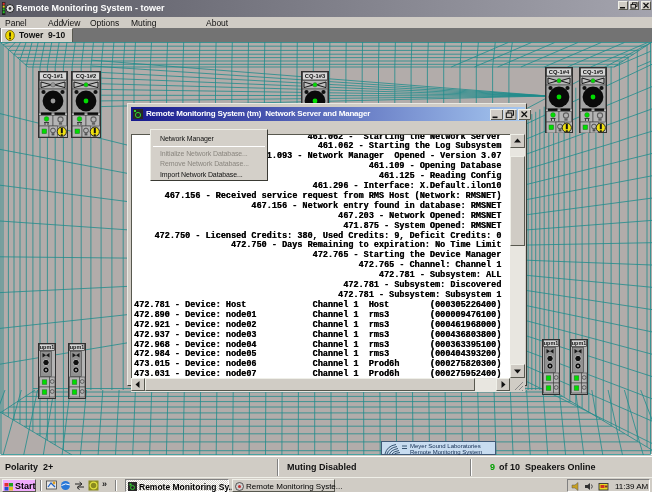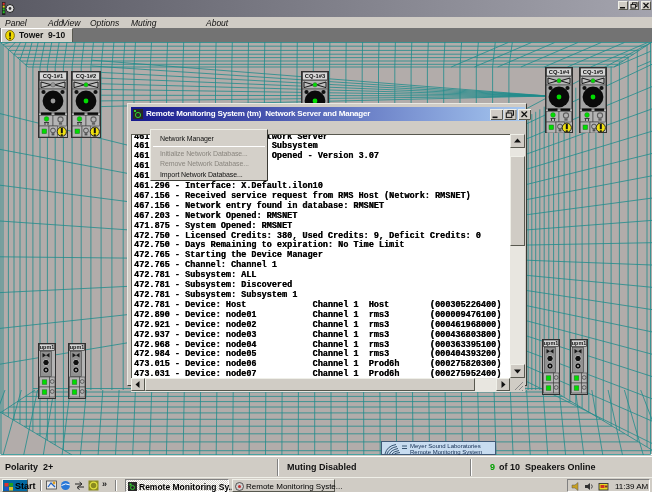--- a/index.html
+++ b/index.html
@@ -17,39 +17,40 @@
   background:linear-gradient(90deg,#5a5a64,#a4a4ae);">
   <svg class="abs" style="left:2px;top:2px" width="13" height="13" viewBox="0 0 13 13">
     <rect x="0" y="0" width="3.4" height="13" fill="#222"></rect>
     <rect x="0.7" y="0.8" width="2" height="2" fill="#e03030"></rect>
     <rect x="0.7" y="3.6" width="2" height="2" fill="#e0d020"></rect>
     <rect x="0.7" y="6.4" width="2" height="2" fill="#20c020"></rect>
     <rect x="0.7" y="9.2" width="2" height="2" fill="#20c020"></rect>
     <circle cx="8" cy="6.5" r="4" fill="#e0e0e0" stroke="#222" stroke-width="1"></circle>
     <circle cx="8" cy="6.5" r="1.4" fill="#333"></circle>
   </svg>
+  <span class="abs" style="left:16px;top:3px;font-size:9px;font-weight:bold;color:#fff;">Remote Monitoring System - tower</span>
   <div class="abs raised" style="left:618px;top:1px;width:10px;height:9px;background:#d0ccc5;">
       <svg width="8" height="7" viewBox="0 0 8 7">
         <rect x="1" y="5" width="5" height="1.5" fill="#111"></rect>
       </svg>
     </div>
   <div class="abs raised" style="left:629px;top:1px;width:10px;height:9px;background:#d0ccc5;">
       <svg width="8" height="7" viewBox="0 0 8 7">
         <rect x="2.5" y="0.8" width="4.5" height="3.6" fill="none" stroke="#111" stroke-width="0.9"></rect>
         <rect x="1" y="2.5" width="4.5" height="3.6" fill="#d0ccc5" stroke="#111" stroke-width="0.9"></rect>
       </svg>
     </div>
   <div class="abs raised" style="left:641px;top:1px;width:10px;height:9px;background:#d0ccc5;">
       <svg width="8" height="7" viewBox="0 0 8 7">
         <path d="M1.5 1 L6.5 6 M6.5 1 L1.5 6" stroke="#111" stroke-width="1.2"></path>
       </svg>
     </div>
 </div>
 
-<div class="abs" style="left:0;top:17px;width:652px;height:12px;background:#d0ccc5;font-size:8.5px;color:#111;font-style:italic;">
+<div class="abs" style="left:0;top:17px;width:652px;height:12px;background:#d0ccc5;font-size:8.5px;color:#111;">
   <span class="abs" style="left:5px;top:1px;">Panel</span>
   <span class="abs" style="left:48px;top:1px;text-align:center;">Add</span>
   <span class="abs" style="left:62px;top:1px;">View</span>
   <span class="abs" style="left:90px;top:1px;">Options</span>
   <span class="abs" style="left:131px;top:1px;">Muting</span>
   <span class="abs" style="left:168px;top:1px;margin-left:38px;">About</span>
 </div>
 
 <div class="abs" style="left:0;top:28px;width:652px;height:14px;background:#737373;">
   <div class="abs" style="left:1px;top:0;width:72px;height:14px;background:#d4d0c9;
@@ -515,21 +516,21 @@
       <path d="M8 11 Q9.5 8.5 15 7.5"></path>
         <path d="M10.5 11 Q12 10 16 9.5"></path>
         <path d="M18 3 L23 3 M18 5.5 L23 5.5"></path>
     </g>
   </svg>
   <span class="abs" style="left:28px;top:0.5px;font-size:6px;color:#102a50;">Meyer Sound Laboratories</span>
   <span class="abs" style="left:28px;top:7px;font-size:6px;color:#102a50;">Remote Monitoring System</span>
 </div>
 
 <div class="abs" style="left:127px;top:103px;width:400px;height:283px;background:#d0ccc5;
-  border-top:1px solid #e8e8e2;border-left:1px solid #e8e8e2;border-right:1px solid #3a3a34;border-bottom:1px solid #3a3a34;">
+  border-top:1px solid #e8e8e2;border-left:1px solid #e8e8e2;border-right:1px solid #3a3a34;border-bottom:1px solid #3a3a34;text-align:right;">
   <div class="abs" style="left:1px;top:1px;width:396px;height:279px;border:1px solid #d0ccc5;">
 
     <div class="abs" style="left:1px;top:1px;width:394px;height:14px;background:linear-gradient(90deg,#16188c,#a6c8f0);">
       <svg class="abs" style="left:2px;top:2px" width="10" height="10" viewBox="0 0 10 10">
         <rect x="0" y="0" width="10" height="10" fill="#282828"></rect>
         <rect x="1" y="1" width="2" height="2" fill="#30d030"></rect>
         <circle cx="5" cy="6" r="2.6" fill="none" stroke="#30d030" stroke-width="1"></circle>
       </svg>
       <span class="abs" style="left:15px;top:2px;font-size:8px;font-weight:bold;color:#fff;white-space:nowrap;letter-spacing:-0.2px;">Remote Monitoring System (tm)&nbsp; Network Server and Manager</span>
       <svg class="abs" style="left:359px;top:2px" width="41" height="11" viewBox="0 0 41 11">
@@ -606,21 +607,21 @@
 <div class="abs" style="left:0;top:456px;width:652px;height:21px;background:#d0ccc5;border-top:1px solid #fff;font-size:9px;font-weight:bold;color:#111;">
   <span class="abs" style="left:5px;top:5px;">Polarity&nbsp; 2+</span>
   <div class="abs" style="left:277px;top:2px;width:2px;height:17px;border-left:1px solid #808080;border-right:1px solid #fff;"></div>
   <span class="abs" style="left:287px;top:5px;">Muting Disabled</span>
   <div class="abs" style="left:470px;top:2px;width:2px;height:17px;border-left:1px solid #808080;border-right:1px solid #fff;"></div>
   <span class="abs" style="left:490px;top:5px;color:#00a000;">9</span>
   <span class="abs" style="left:499px;top:5px;">of 10&nbsp; Speakers Online</span>
 </div>
 
 <div class="abs" style="left:0;top:477px;width:652px;height:15px;background:#d0ccc5;border-top:1px solid #efefe8;">
-  <div class="abs raised" style="left:2px;top:1px;width:26px;height:13px;background:#0369a1;">
+  <div class="abs raised" style="left:2px;top:1px;width:34px;height:13px;background:#f0abfc;">
     <svg class="abs" style="left:1px;top:1.5px" width="10" height="10" viewBox="0 0 10 10">
       <rect x="0.5" y="1" width="4" height="3.5" fill="#e03030"></rect>
         <rect x="5" y="1" width="4" height="3.5" fill="#20a020"></rect>
       <rect x="0.5" y="5" width="4" height="3.5" fill="#2050d0"></rect>
         <rect x="5" y="5" width="4" height="3.5" fill="#e0c020"></rect>
     </svg>
     <span class="abs" style="left:12px;top:1px;font-size:9px;font-weight:bold;">Start</span>
   </div>
   <div class="abs" style="left:40px;top:2px;width:2px;height:11px;border-left:1px solid #808080;border-right:1px solid #fff;"></div>
   <svg class="abs" style="left:46px;top:2px" width="11" height="11" viewBox="0 0 11 11">

